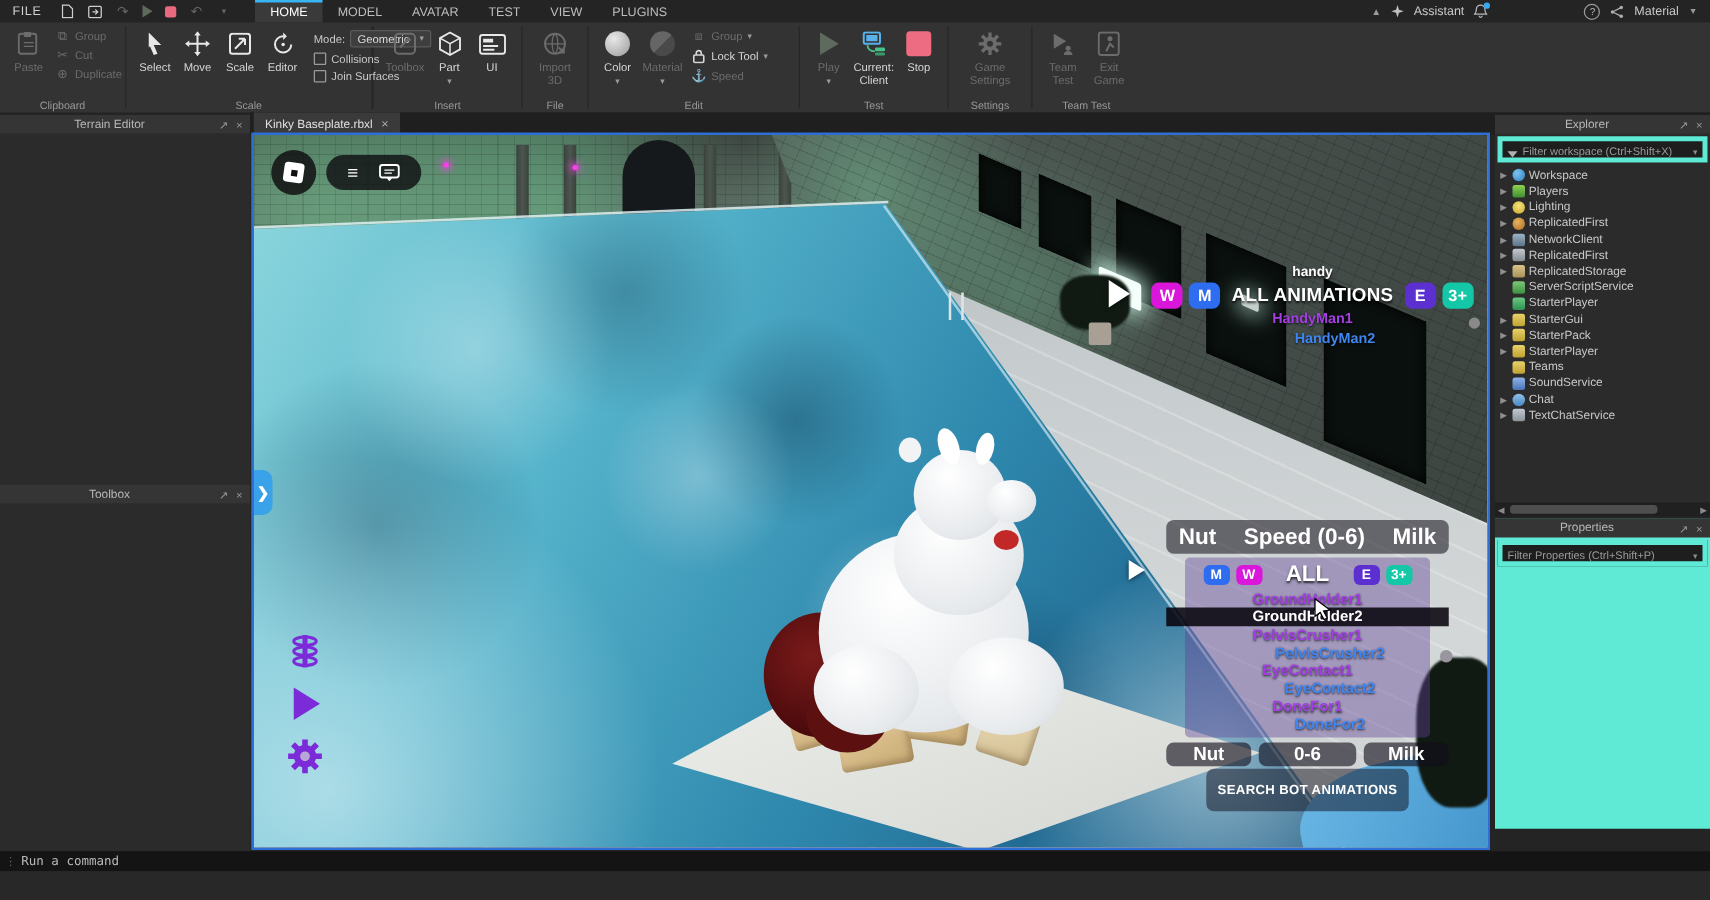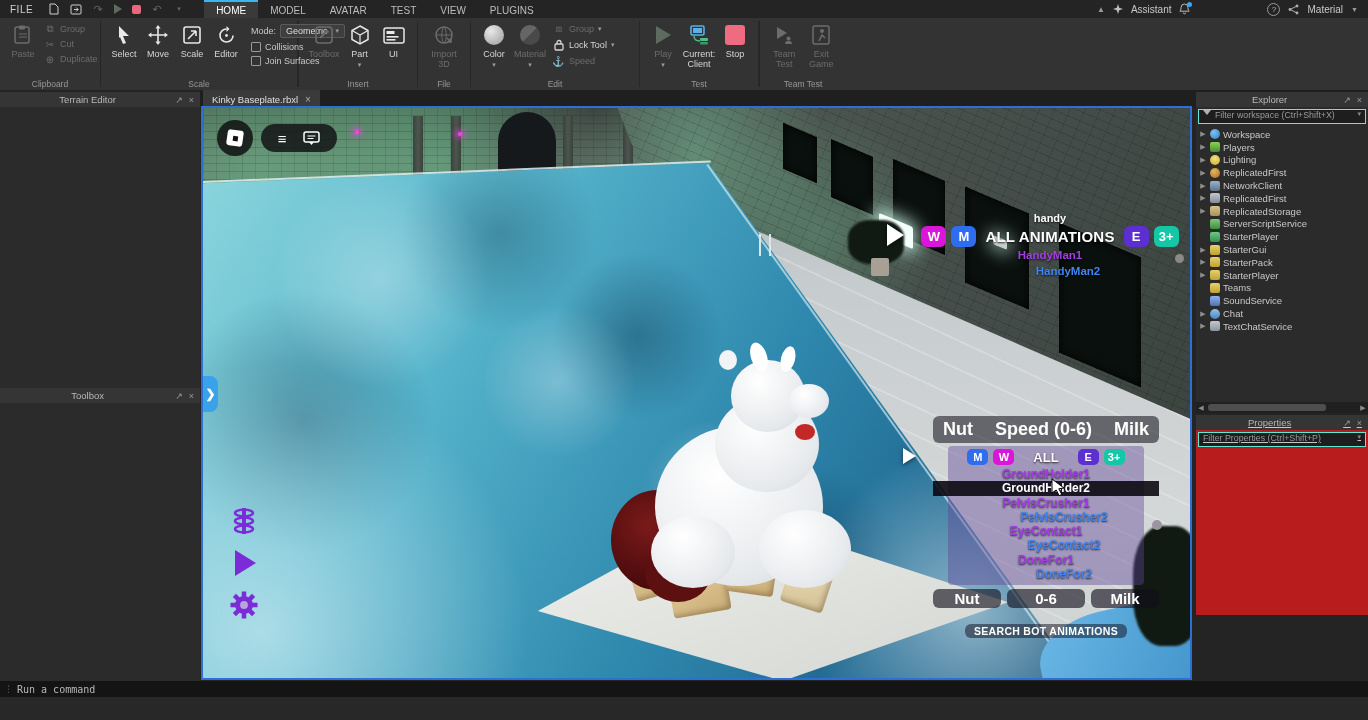--- a/index.html
+++ b/index.html
@@ -54,21 +54,21 @@
 
   
   .tabbar{left:200px;top:90px;width:1168px;height:18px;background:#1f1f1f;display:flex;align-items:center;}
   .doc-tab{background:#3a3a3a;height:18px;display:flex;align-items:center;gap:7px;padding:0 9px;font-size:9.5px;color:#e0e0e0;margin-left:3px;}
   .doc-x{color:#aaa;font-size:10px;}
   .tab-gear{margin-left:auto;margin-right:8px;width:13px;height:13px;}
 
   
   .rpanel-hd{background:#353535;height:15px;display:flex;align-items:center;font-size:9.5px;color:#b8b8b8;}
   .rpanel-hd .ttl{flex:1;text-align:center;}
-  .filter-row{margin:2px 2px;height:13px;background:#1e1e1e;border:1px solid #5eead4;display:flex;align-items:flex-start;gap:4px;padding:0 4px;font-size:8.8px;color:#9a9a9a;}
+  .filter-row{margin:2px 2px;height:13px;background:#1e1e1e;border:4px solid #5eead4;display:flex;align-items:flex-end;gap:4px;padding:0 4px;font-size:8.8px;color:#9a9a9a;}
   .funnel{width:0;height:0;border-left:4px solid transparent;border-right:4px solid transparent;border-top:5px solid #b0b0b0;}
   .filter-row .cv{margin-left:auto;font-size:7px;color:#8a8a8a;}
   .tree{padding-top:2px;}
   .trow{display:flex;align-items:center;height:12.8px;gap:3px;padding-left:3px;font-size:9.5px;color:#c9c9c9;}
   .tarr{width:8px;font-size:7px;color:#8f8f8f;text-align:center;}
   .tic{width:10px;height:10px;border-radius:2px;flex:none;}
   .ic0{background:radial-gradient(circle at 35% 35%,#7cc4ee,#2e7fc2);border-radius:50%;}
   .ic1{background:linear-gradient(180deg,#8fd153,#3f8f33);}
   .ic2{background:radial-gradient(circle at 50% 35%,#f4e47a,#cba62e);border-radius:50%;}
   .ic3{background:radial-gradient(circle at 40% 35%,#e8b461,#a86a22);border-radius:50%;}
@@ -154,26 +154,26 @@
   .handy .head{font-size:15px;font-weight:800;color:#fff;letter-spacing:.2px;margin:0 4px;}
   .itm-purple{color:#a43ee3;} .itm-blue{color:#3f86f0;padding-left:36px;}
   .handy .itm{font-size:11.5px;font-weight:bold;line-height:13.5px;}
   .ptri{width:0;height:0;border-top:11px solid transparent;border-bottom:11px solid transparent;border-left:17px solid #fff;filter:drop-shadow(0 1px 2px rgba(0,0,0,.6));}
   .ptri.small{border-top-width:8px;border-bottom-width:8px;border-left-width:13px;}
   .botmenu{left:728px;top:308px;width:230px;display:flex;flex-direction:column;align-items:center;}
   .bm-head{width:226px;box-sizing:border-box;background:rgba(14,11,22,.55);border-radius:6px;display:flex;justify-content:space-between;align-items:center;padding:3px 10px;color:#fff;font-weight:800;font-size:18px;}
   .bm-list{margin-top:3px;width:196px;background:rgba(96,66,150,.42);border-radius:4px;padding:2px 0 4px;display:flex;flex-direction:column;align-items:center;position:relative;}
   .bm-pills{display:flex;align-items:center;gap:5px;margin:1px 0 2px;}
   .bm-pills .gbtn{width:21px;height:16px;font-size:11px;border-radius:5px;}
-  .bm-pills .all{color:#fff;font-weight:800;font-size:13px;margin:0 14px;}
+  .bm-pills .all{color:#fff;font-weight:800;font-size:18px;margin:0 14px;}
   .bm-itm{font-size:12px;font-weight:bold;line-height:14.3px;}
   .bm-sel{width:226px;background:rgba(8,4,14,.88);color:#fff;text-align:center;margin:0 -15px;}
   .bm-foot{margin-top:4px;width:226px;display:flex;justify-content:space-between;}
   .bm-foot .fb{background:rgba(18,14,28,.62);border-radius:6px;color:#fff;font-weight:800;font-size:15px;padding:1px 0;text-align:center;}
-  .bm-search{margin-top:16px;background:rgba(18,14,28,.5);border-radius:6px;color:#fff;font-weight:800;font-size:10.5px;padding:1px 9px;letter-spacing:.3px;}
+  .bm-search{margin-top:2px;background:rgba(18,14,28,.5);border-radius:6px;color:#fff;font-weight:800;font-size:10.5px;padding:11px 9px;letter-spacing:.3px;}
   .scrolldot{position:absolute;right:-18px;top:74px;width:10px;height:10px;border-radius:50%;background:#9a96a0;}
   .vscrolldot{left:972px;top:146px;width:9px;height:9px;border-radius:50%;background:#8a8a8a;}
   .ptool{position:absolute;color:#7c2bd9;}
   .ptool-play{width:0;height:0;border-top:13px solid transparent;border-bottom:13px solid transparent;border-left:21px solid #7c2bd9;}
   .toggle{left:0px;top:268px;width:15px;height:36px;background:#3aa2e8;border-radius:0 8px 8px 0;display:flex;align-items:center;justify-content:center;color:#fff;font-size:12px;font-weight:bold;}
   .cursor{left:848px;top:370px;}
 
   svg{display:block;}
 </style>
 </head>
@@ -437,20 +437,35 @@
       <div class="rbtn">
         <span class="ric">
             <span class="stop-ic"></span>
           </span>
         <span>Stop</span>
       </div>
       <div class="glabel">Test</div>
     </div>
     <div class="rdiv"></div>
 
+    <div class="rgroup" style="width:66px;justify-content:center;">
+      <div class="rbtn dis">
+        <span class="ric">
+          <svg width="20" height="20" viewBox="0 0 20 20">
+              <g stroke="#6c6c6c" stroke-width="2.6">
+                <path d="M10 1v18M1 10h18M3.6 3.6l12.8 12.8M16.4 3.6L3.6 16.4"></path>
+              </g>
+              <circle cx="10" cy="10" r="5.6" fill="#6c6c6c"></circle>
+              <circle cx="10" cy="10" r="2.4" fill="#333"></circle>
+            </svg>
+          </span>
+        <span>Game Settings</span>
+      </div>
+      <div class="glabel">Settings</div>
+    </div>
     <div class="rdiv"></div>
 
     <div class="rgroup" style="width:86px;justify-content:center;">
       <div class="rbtn dis">
         <span class="ric">
           <svg width="20" height="20" viewBox="0 0 20 20">
               <path d="M3 2l10 6-10 6z" fill="#6c6c6c"></path>
               <circle cx="14.5" cy="13.5" r="2" fill="#6c6c6c"></circle>
               <path d="M11 19c0-2 1.6-3.2 3.5-3.2S18 17 18 19z" fill="#6c6c6c"></path>
             </svg>
@@ -737,21 +752,21 @@
           <span>TextChatService</span>
         </div>
     </div>
     <div class="hscroll">
       <span class="hs-btn">◀</span>
         <span class="hs-thumb"></span>
         <span class="hs-btn" style="margin-left:auto;">▶</span>
     </div>
   </div>
 
-  <div class="abs" style="left:1196px;top:415px;width:172px;height:200px;background:#b91c1c;text-decoration:underline;">
+  <div class="abs" style="left:1196px;top:415px;width:172px;height:248px;background:#5eead4;">
     <div class="rpanel-hd">
       <span class="ttl">Properties</span>
       <span class="pan-ic">↗</span>
       <span class="pan-ic">×</span>
     </div>
     <div class="filter-row">
       <span>Filter Properties (Ctrl+Shift+P)</span>
       <span class="cv">▾</span>
     </div>
   </div>

